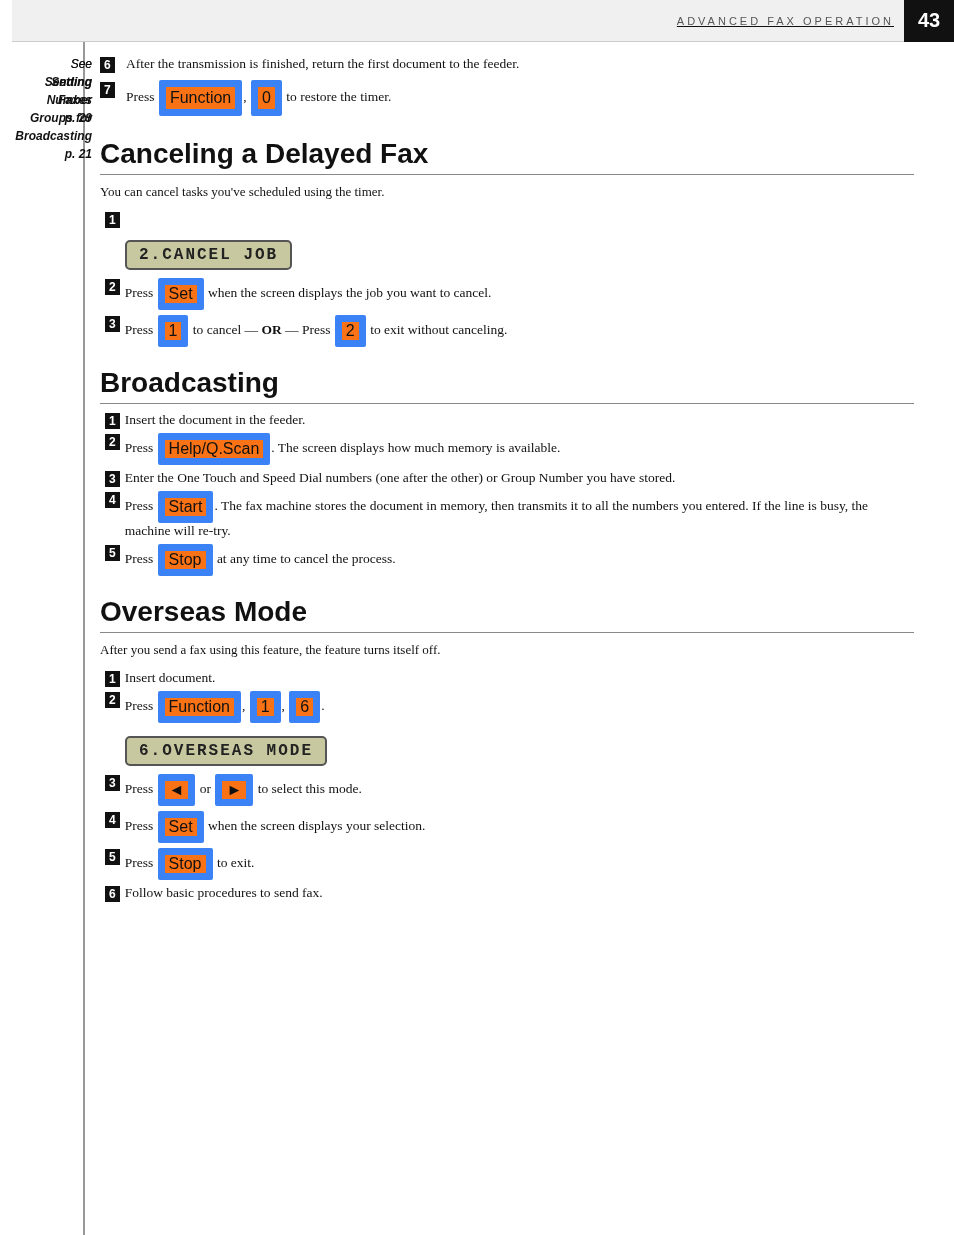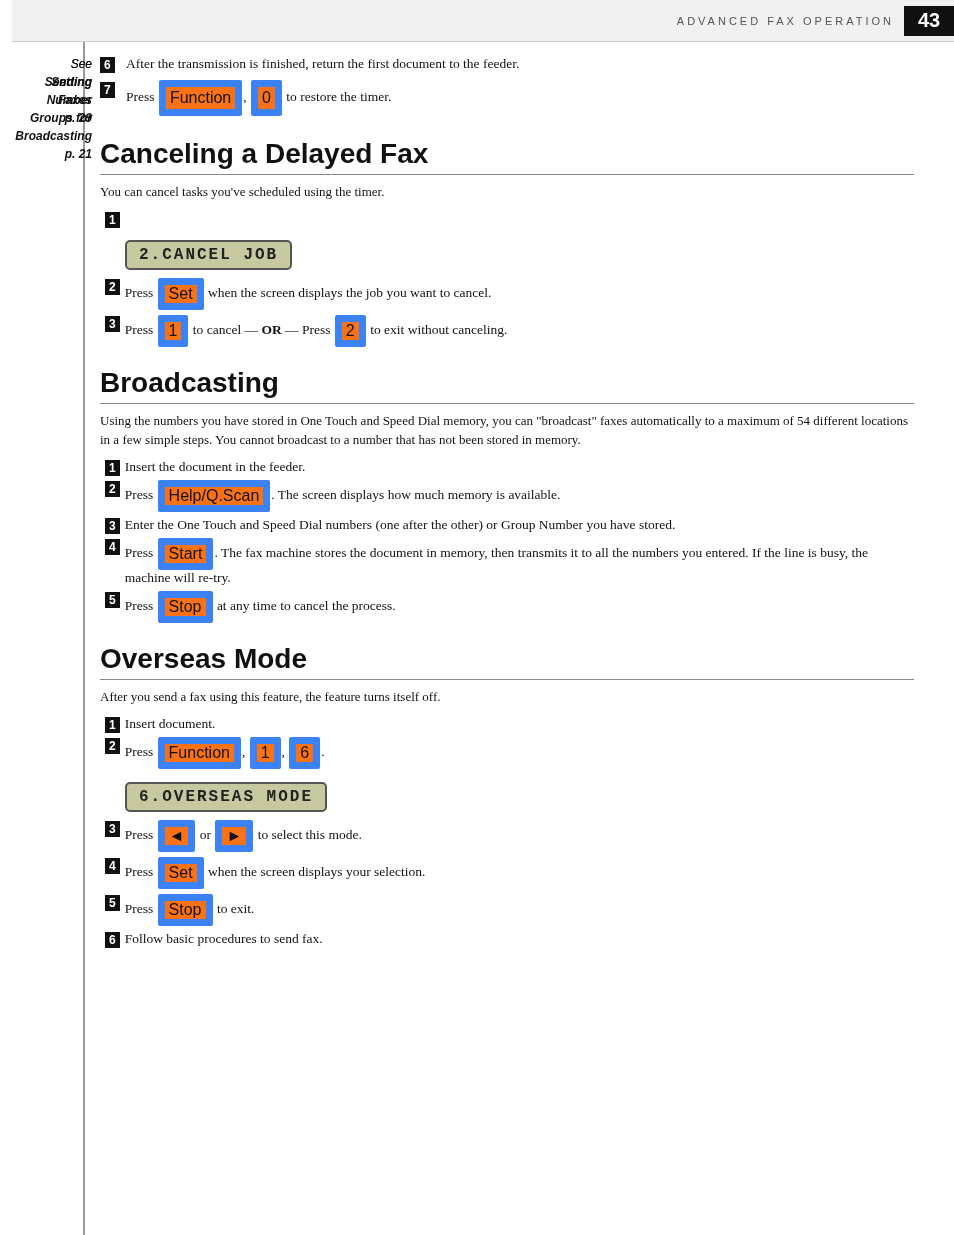--- a/index.html
+++ b/index.html
@@ -21,39 +21,40 @@
       top: 0;
       left: 12px;
       right: 0;
       height: 42px;
       display: flex;
       align-items: center;
       justify-content: flex-end;
       background: #f0f0f0;
       border-bottom: 1px solid #ccc;
       padding-right: 0;
+      text-decoration: underline;
     }
 
     .header-text {
       font-size: 11px;
       letter-spacing: 3px;
       color: #555;
       font-family: Arial, sans-serif;
       text-transform: uppercase;
       padding-right: 10px;
     }
 
     .page-number-box {
       background: #111;
       color: #fff;
       font-size: 20px;
       font-weight: bold;
       font-family: Arial, sans-serif;
       width: 50px;
-      height: 30px;
+      height: 42px;
       display: flex;
       align-items: center;
       justify-content: center;
     }
 
     
     .sidebar {
       position: absolute;
       left: 0;
       top: 42px;
@@ -239,21 +240,20 @@
 
   <div class="section-block">
     <div class="section-header">Broadcasting</div>
     <hr class="section-divider">
 
     <div style="position: absolute; left: -90px; width: 82px; text-align: right; font-size: 12px; font-style: italic; font-family: Arial, sans-serif; line-height: 1.5; margin-top: 0px; top: 0px;">
       <em>See</em><br>
       <strong><em>Setting<br>Number<br>Groups for<br>Broadcasting<br>p. 21</em></strong>
     </div>
 
-    <p class="section-intro">Using the numbers you have stored in One Touch and Speed Dial memory, you can "broadcast" faxes automatically to a maximum of 54 different locations in a few simple steps. You cannot broadcast to a number that has not been stored in memory.</p>
 
     <div class="steps-container">
 
       <div class="step-multiline">
         <span class="bold-num">
           <span style="background:#111;color:#fff;padding:1px 4px;font-size:12px;font-weight:bold;font-family:Arial;">1</span>
         </span>
         <span>Insert the document in the feeder.</span>
       </div>
 

